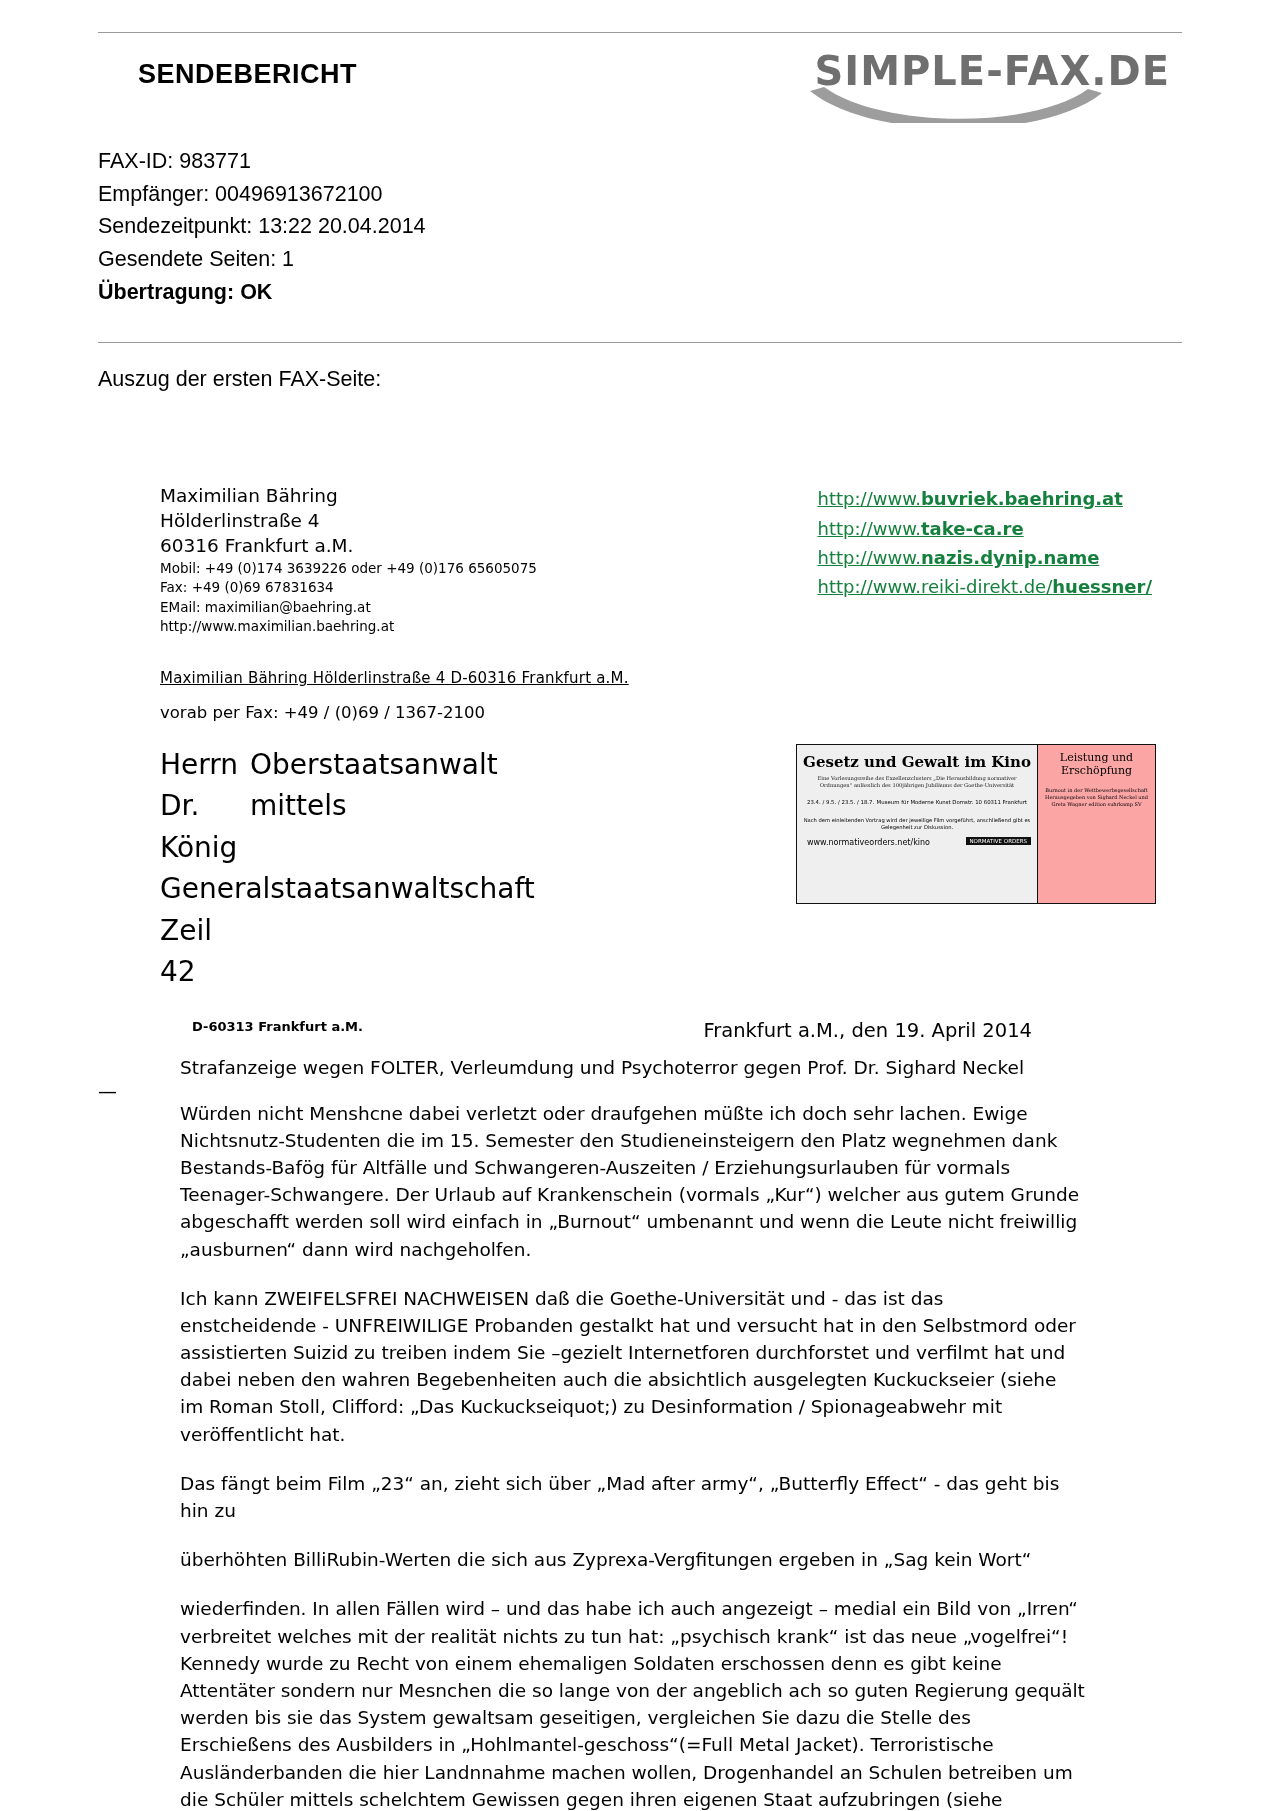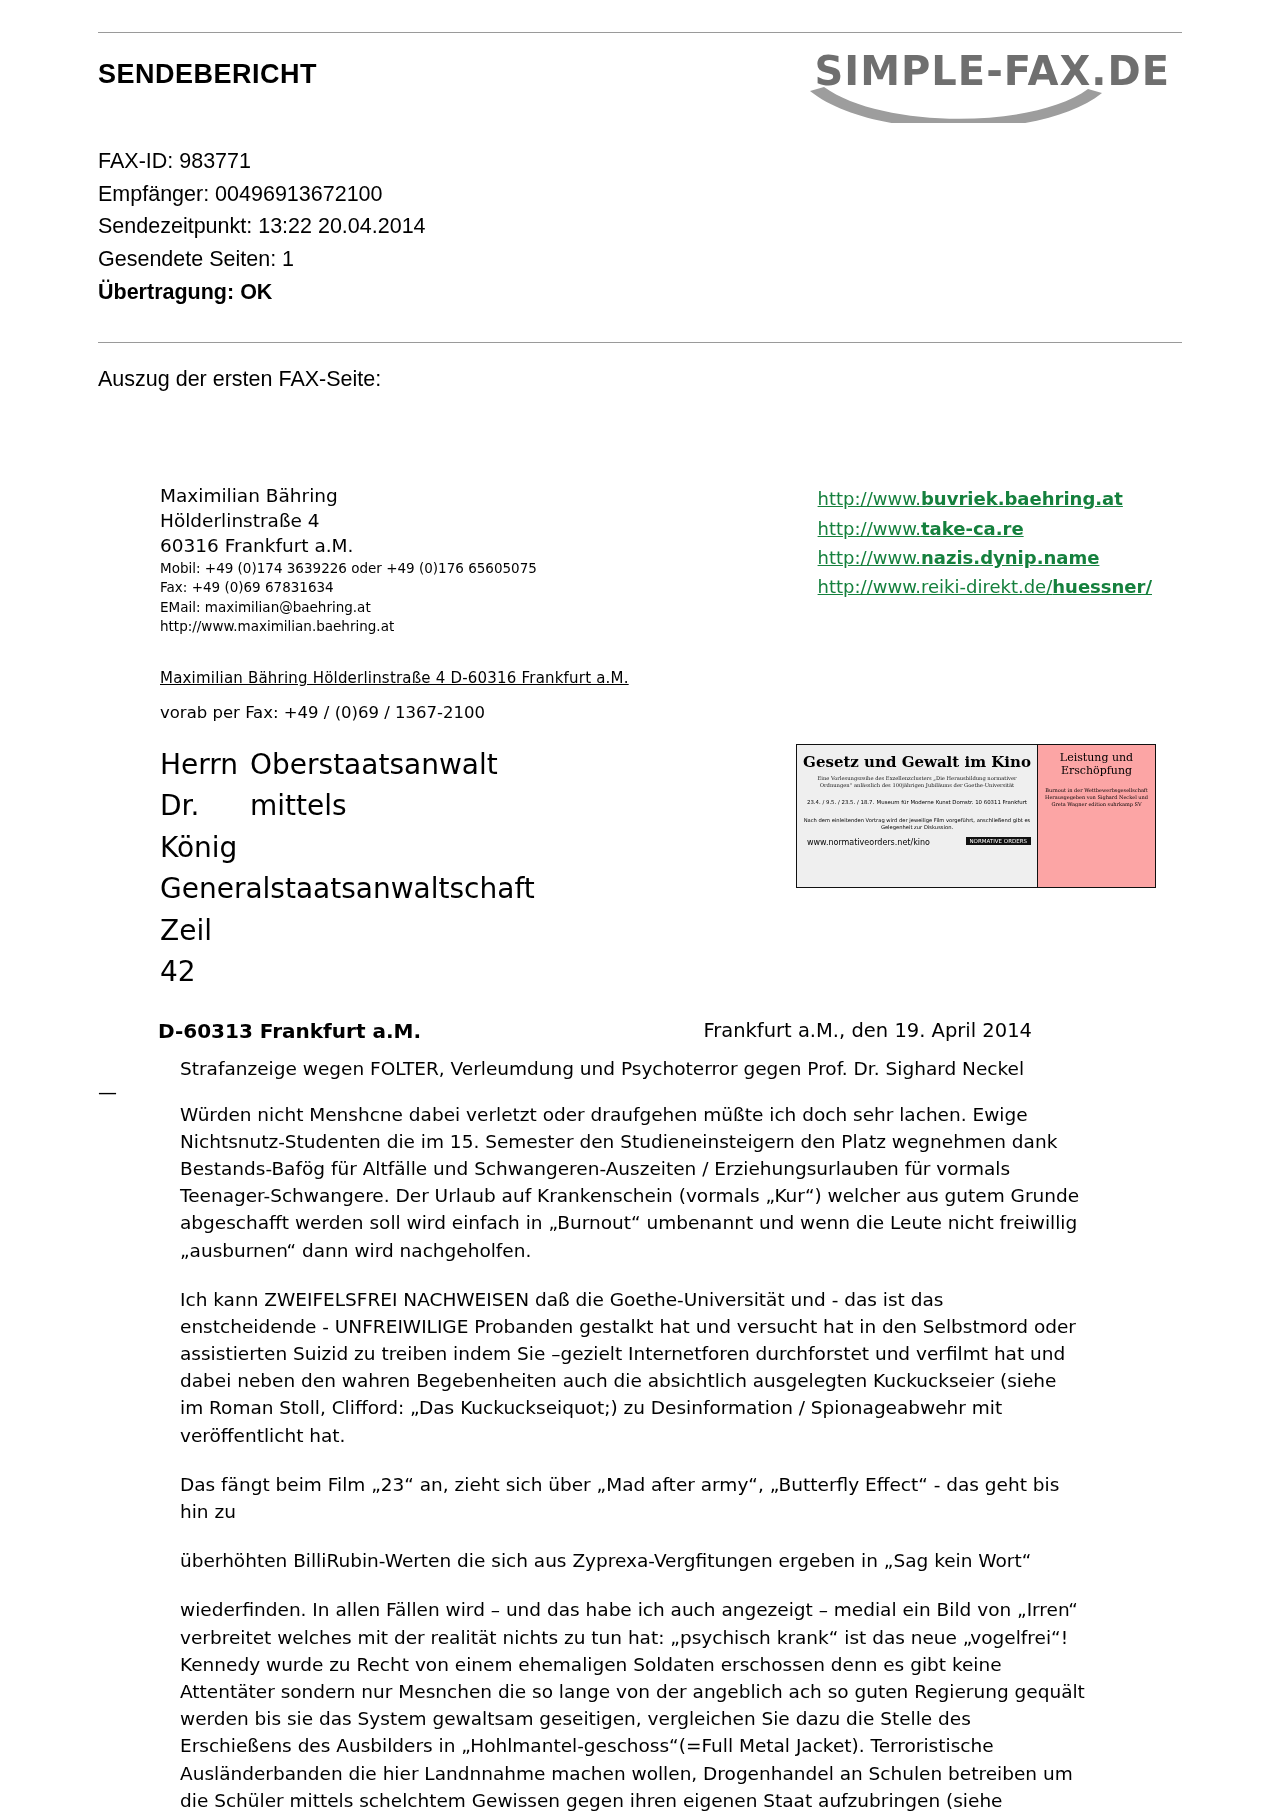--- a/index.html
+++ b/index.html
@@ -33,20 +33,21 @@
   .header {
     display: flex;
     align-items: flex-start;
     justify-content: space-between;
     margin: 26px 98px 0 98px;
   }
   .sendebericht {
     font-size: 27px;
     font-weight: bold;
     letter-spacing: 0.5px;
+    margin-left: 40px;
   }
   .logo {
     width: 380px;
     text-align: right;
     margin-top: -14px;
   }
   .logo svg { display: block; }
   .meta {
     margin: 22px 98px 0 98px;
     font-size: 21.5px;
@@ -108,21 +109,21 @@
     margin-left: 62px;
     font-size: 28px;
     line-height: 1.48;
   }
   .recipient .cols {
     display: grid;
     grid-template-columns: 90px auto;
   }
   .stamp {
     width: 360px;
-    height: 144px;
+    height: 160px;
     margin-right: 26px;
     display: flex;
     border: 0;
   }
   .stamp .poster {
     flex: 0 0 242px;
     background: #efefef;
     border: 1px solid #111;
     box-sizing: border-box;
     padding: 8px 6px 4px 6px;
@@ -191,22 +192,22 @@
     font-size: 5px;
     margin-top: 10px;
     line-height: 1.4;
   }
   .city-row {
     display: flex;
     justify-content: space-between;
     margin-top: 26px;
   }
   .city-left {
-    margin-left: 60px;
-    font-size: 20px;
+    margin-left: 94px;
+    font-size: 13px;
     font-weight: bold;
   }
   .city-right {
     font-size: 19.5px;
     margin-right: 150px;
   }
   .subject {
     margin: 15px 0 0 82px;
     font-size: 18.5px;
   }

